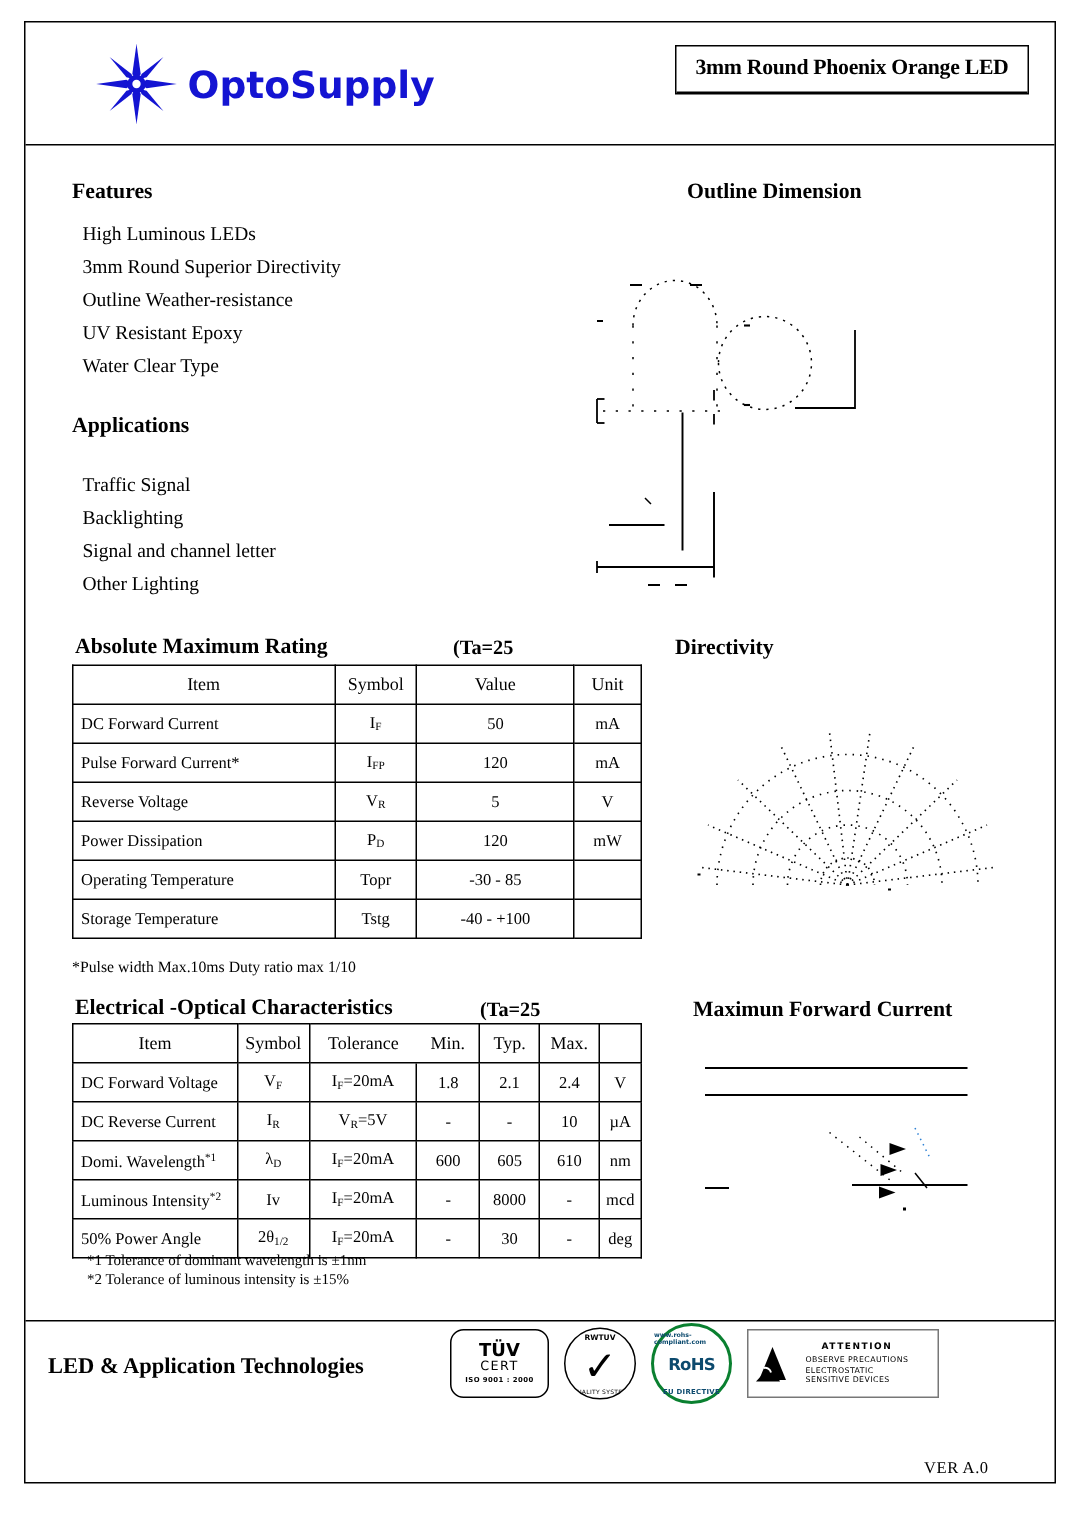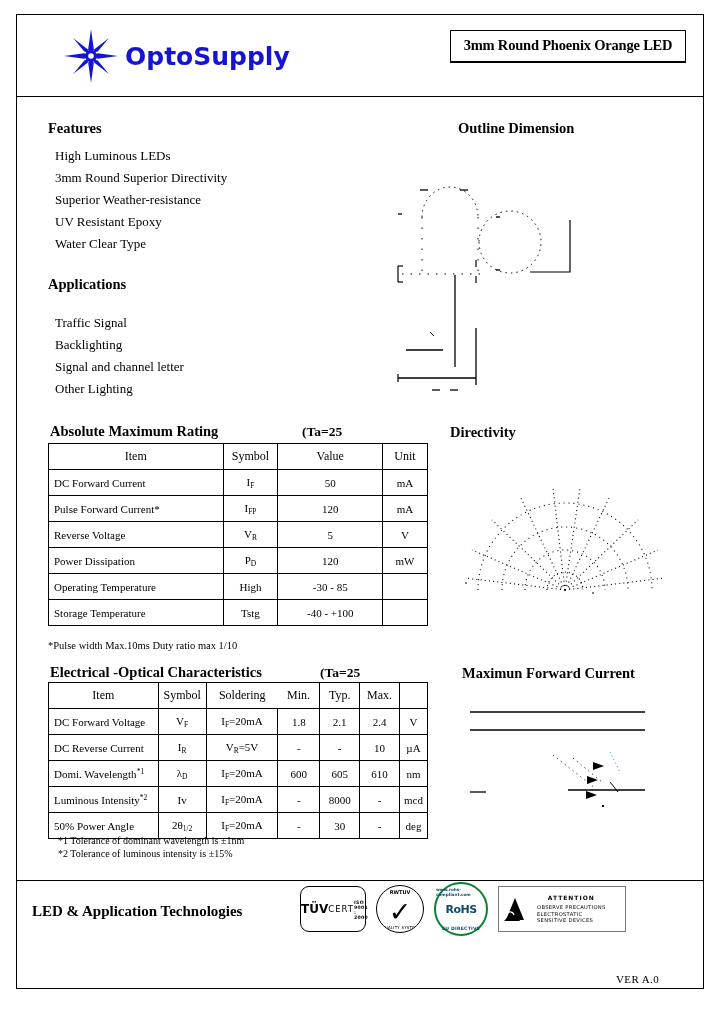--- a/index.html
+++ b/index.html
@@ -118,21 +118,21 @@
     font-weight:bold; font-size:15px;
   }
   .badges {
     position:absolute; left:300px; top:880px;
     width:370px; height:58px;
     display:flex; align-items:center; gap:10px;
   }
   .badge { position:relative; }
   .tuv {
     width:64px; height:44px; border:1.4px solid #000; border-radius:9px;
-    display:flex; flex-direction:row; align-items:center; justify-content:space-between;
+    display:flex; flex-direction:column; align-items:center; justify-content:center;
     font-family:"DejaVu Sans", sans-serif;
   }
   .tuv .t1 { font-weight:bold; font-size:12px; line-height:11px; }
   .tuv .t2 { font-size:8.5px; letter-spacing:1px; line-height:10px; }
   .tuv .t3 { font-size:4.6px; font-weight:bold; letter-spacing:0.3px; margin-top:2px; }
   .rwtuv {
     width:46px; height:46px; border:1.4px solid #000; border-radius:50%;
     display:flex; align-items:center; justify-content:center;
     position:relative; overflow:hidden;
     font-family:"DejaVu Sans", sans-serif;
@@ -191,21 +191,21 @@
     <div class="title-box">
       <div class="title-row">3mm Round Phoenix Orange LED</div>
     </div>
   </div>
   <div class="hrule"></div>
 
   <div class="sec-head" id="features-head">Features</div>
   <div id="features-list">
     <div class="sec-sub">High Luminous LEDs</div>
     <div class="sec-sub">3mm Round Superior Directivity</div>
-    <div class="sec-sub">Superior Weather-resistance</div>
+    <div class="sec-sub">Outline Weather-resistance</div>
     <div class="sec-sub">UV Resistant Epoxy</div>
     <div class="sec-sub">Water Clear Type</div>
   </div>
 
   <div class="sec-head" id="applications-head">Applications</div>
   <div id="applications-list">
     <div class="sec-sub">Traffic Signal</div>
     <div class="sec-sub">Backlighting</div>
     <div class="sec-sub">Signal and channel letter</div>
     <div class="sec-sub">Other Lighting</div>
@@ -287,21 +287,21 @@
           <td class="c">V</td>
         </tr>
         <tr>
           <td class="l">Power Dissipation</td>
           <td class="c">P<sub>D</sub></td>
           <td class="c">120</td>
           <td class="c">mW</td>
         </tr>
         <tr>
           <td class="l" style="border-top:none">Operating Temperature</td>
-          <td class="c" style="border-top:none">High</td>
+          <td class="c" style="border-top:none">Topr</td>
           <td class="c" style="border-top:none">-30 -  85</td>
           <td class="c" style="border-top:none"></td>
         </tr>
         <tr>
           <td class="l">Storage Temperature</td>
           <td class="c">Tstg</td>
           <td class="c">-40 - +100</td>
           <td class="c"></td>
         </tr>
       </tbody>
@@ -344,21 +344,21 @@
           <col style="width:72px">
         <col style="width:42px">
           <col style="width:40px">
           <col style="width:40px">
           <col style="width:28px">
       </colgroup>
       <thead>
         <tr>
           <th class="hd">Item</th>
           <th class="hd">Symbol</th>
-          <th class="hd" style="border-right:none">Soldering</th>
+          <th class="hd" style="border-right:none">Tolerance</th>
           <th class="hd" style="border-left:none">Min.</th>
           <th class="hd">Typ.</th>
           <th class="hd">Max.</th>
           <th class="hd"></th>
         </tr>
       </thead>
       <tbody>
         <tr>
           <td class="l">DC Forward Voltage</td>
           <td class="c">V<sub>F</sub></td>

